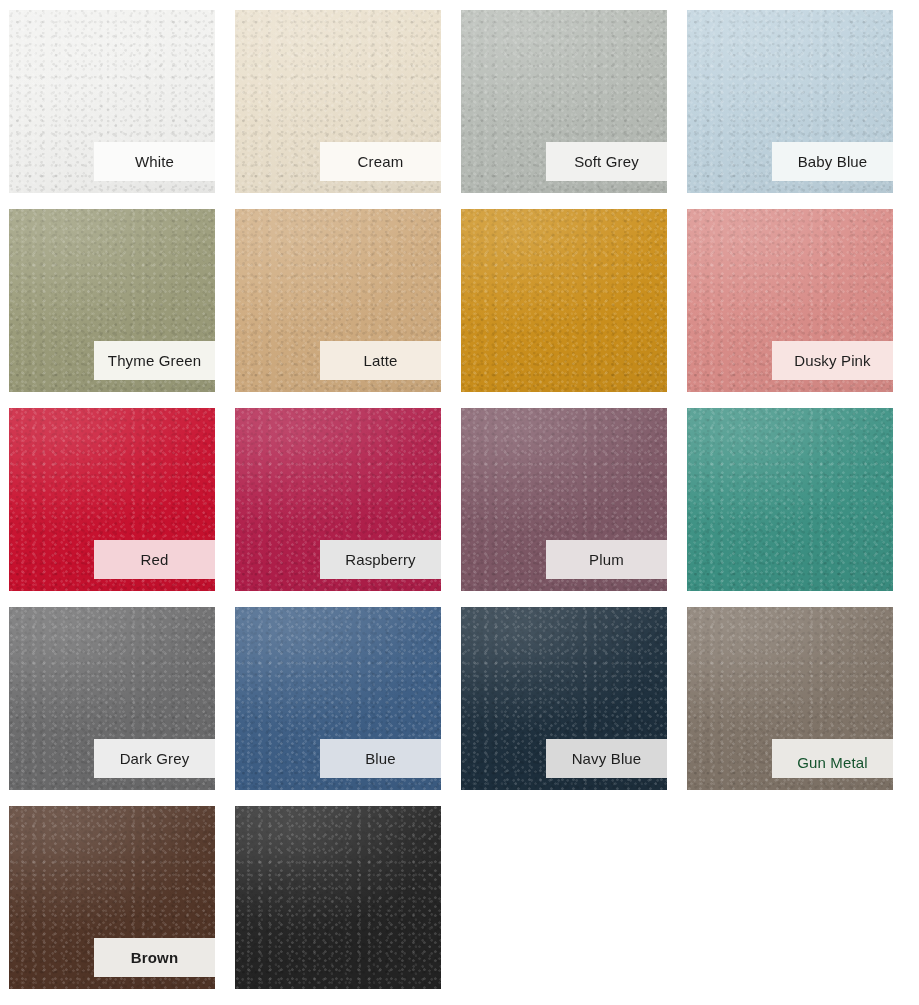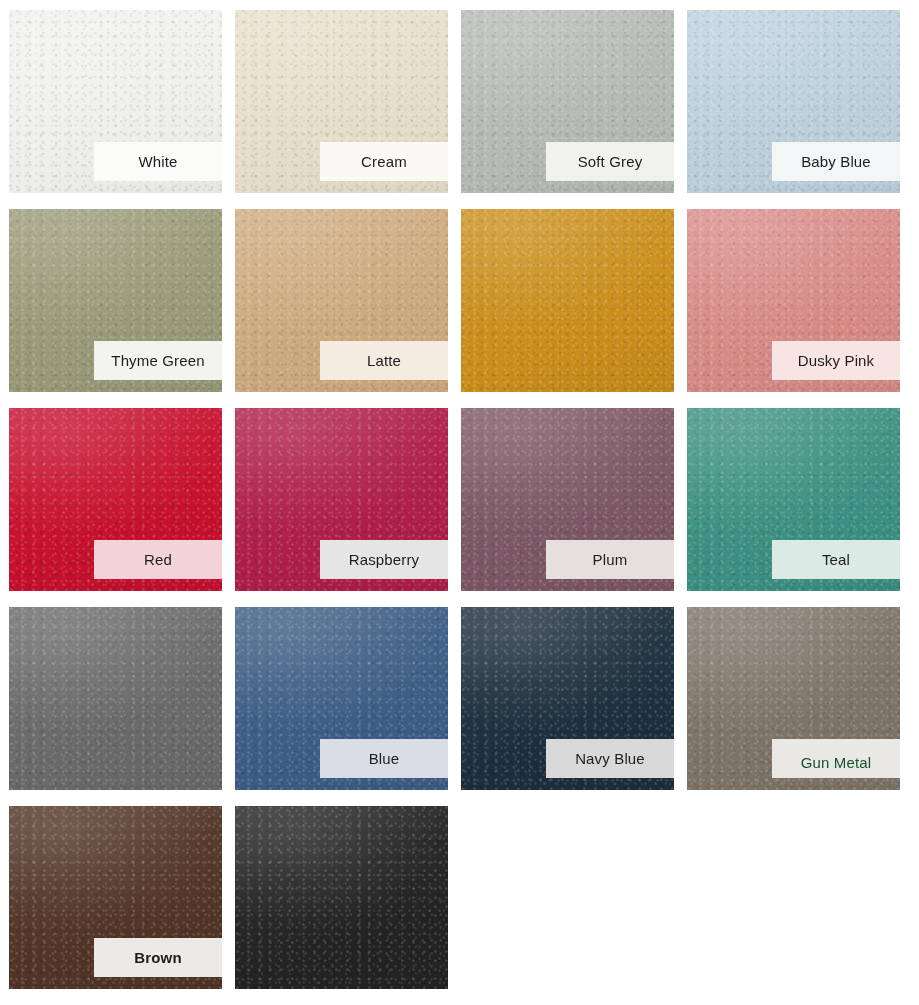--- a/index.html
+++ b/index.html
@@ -25,23 +25,24 @@
     grid-template-columns: repeat(4, 213px);
     grid-auto-rows: 183px;
     column-gap: 13px;
     row-gap: 16px;
     align-content: start;
     justify-content: start;
   }
 
   .swatch-tile {
     position: relative;
-    width: 213px;
+    width: 189px;
     height: 183px;
     overflow: visible;
+    padding-left: 17px;
   }
 
   
   .swatch-color {
     position: absolute;
     inset: 0;
     background-color: #cccccc;
   }
 
   
@@ -180,28 +181,28 @@
       <div class="swatch-texture"></div>
       <div class="swatch-sheen"></div>
       <div class="swatch-label" style="background-color: rgb(229, 223, 224);">
         <span class="swatch-label-text" style="color: rgb(29, 29, 29);">Plum</span>
       </div>
     </div>
     <div class="swatch-tile">
       <div class="swatch-color" style="background-color: rgb(60, 145, 131);"></div>
       <div class="swatch-texture"></div>
       <div class="swatch-sheen"></div>
-      <div class="swatch-label" style="background-color: rgb(220, 234, 230);">
-        <span class="swatch-label-text" style="color: rgb(29, 29, 29);">Teal</span>
-      </div>
     </div>
     <div class="swatch-tile">
       <div class="swatch-color" style="background-color: rgb(107, 107, 108);"></div>
       <div class="swatch-texture"></div>
       <div class="swatch-sheen"></div>
+      <div class="swatch-label" style="background-color: rgb(236, 236, 236);">
+        <span class="swatch-label-text" style="color: rgb(29, 29, 29);">Dark Grey</span>
+      </div>
     </div>
     <div class="swatch-tile">
       <div class="swatch-color" style="background-color: rgb(61, 94, 133);"></div>
       <div class="swatch-texture"></div>
       <div class="swatch-sheen"></div>
       <div class="swatch-label" style="background-color: rgb(217, 222, 230);">
         <span class="swatch-label-text" style="color: rgb(29, 29, 29);">Blue</span>
       </div>
     </div>
     <div class="swatch-tile">

